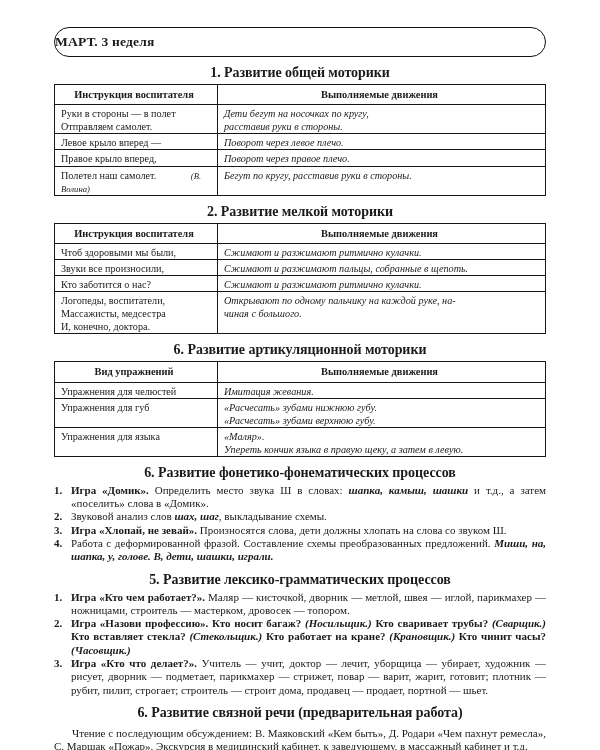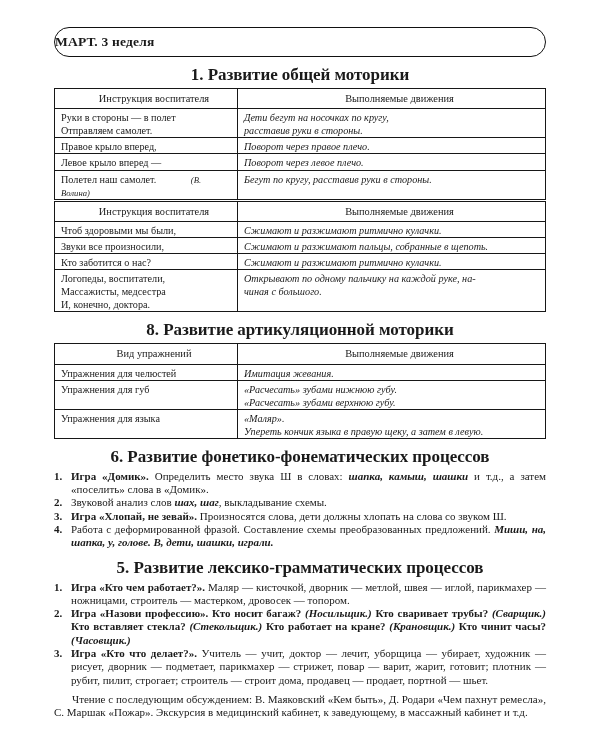--- a/index.html
+++ b/index.html
@@ -36,44 +36,44 @@
   .title-pill .title-text {
     font-weight: bold;
     font-size: 13.5px;
     letter-spacing: 0.2px;
   }
 
   
   .section-heading {
     text-align: center;
     font-weight: bold;
-    font-size: 17px;
+    font-size: 14px;
     margin: 8px 0 3px 0;
     letter-spacing: -0.05px;
   }
 
   
   table.grid {
     width: 100%;
     border-collapse: collapse;
     table-layout: fixed;
     margin-bottom: 1px;
   }
   table.grid td, table.grid th {
     border: 1px solid #171717;
     padding: 2px 5px 0 6px;
     vertical-align: top;
     font-size: 10.2px;
     line-height: 1.28;
   }
   table.grid th {
     text-align: center;
-    font-weight: normal;
+    font-weight: bold;
     font-size: 10.4px;
-    padding: 3px 4px 3px 20px;
+    padding: 3px 4px 3px 0;
   }
   table.grid td.col-left {
     font-weight: normal;
   }
   table.grid td.col-right {
     font-style: italic;
     font-weight: normal;
   }
   .colw-left { width: 158px; }
   .src {
@@ -156,42 +156,43 @@
               <span class="cellline">Руки в стороны — в полет</span>
               <span class="cellline">Отправляем самолет.</span>
             </td>
             <td class="col-right">
               <span class="cellline">Дети бегут на носочках по кругу,</span>
               <span class="cellline">расставив руки в стороны.</span>
             </td>
           </tr>
           <tr>
             <td class="col-left colw-left">
+              <span class="cellline">Левое крыло вперед —</span>
+            </td>
+            <td class="col-right">
+              <span class="cellline">Поворот через левое плечо.</span>
+            </td>
+          </tr>
+          <tr>
+            <td class="col-left colw-left">
               <span class="cellline">Правое крыло вперед,</span>
             </td>
             <td class="col-right">
               <span class="cellline">Поворот через правое плечо.</span>
-            </td>
-          </tr>
-          <tr>
-            <td class="col-left colw-left">
-              <span class="cellline">Левое крыло вперед —</span>
-            </td>
-            <td class="col-right">
-              <span class="cellline">Поворот через левое плечо.</span>
             </td>
           </tr>
           <tr>
             <td class="col-left colw-left"><span class="cellline" style="display: inline;">Полетел наш самолет.</span> <span class="src">(В. Волина)</span></td>
             <td class="col-right">
               <span class="cellline">Бегут по кругу, расставив руки в стороны.</span>
             </td>
           </tr>
         </tbody>
       </table>
+      <div class="section-heading">2. Развитие мелкой моторики</div>
       <table class="grid">
         <thead>
           <tr>
             <th class="colw-left">Инструкция воспитателя</th>
             <th>Выполняемые движения</th>
           </tr>
         </thead>
         <tbody>
           <tr>
             <td class="col-left colw-left">
@@ -223,21 +224,21 @@
               <span class="cellline">Массажисты, медсестра</span>
               <span class="cellline">И, конечно, доктора.</span>
             </td>
             <td class="col-right">
               <span class="cellline">Открывают по одному пальчику на каждой руке, на-</span>
               <span class="cellline">чиная с большого.</span>
             </td>
           </tr>
         </tbody>
       </table>
-      <div class="section-heading">8. Развитие артикуляционной моторики</div>
+      <div class="section-heading">6. Развитие артикуляционной моторики</div>
       <table class="grid">
         <thead>
           <tr>
             <th class="colw-left">Вид упражнений</th>
             <th>Выполняемые движения</th>
           </tr>
         </thead>
         <tbody>
           <tr>
             <td class="col-left colw-left">
@@ -273,17 +274,18 @@
         <li><span class="">Звуковой анализ слов </span><span class="i">шах, шаг</span><span class="">, выкладывание схемы.</span></li>
         <li><span class="b">Игра «Хлопай, не зевай».</span><span class=""> Произносятся слова, дети должны хлопать на слова со звуком Ш.</span></li>
         <li><span class="">Работа с деформированной фразой. Составление схемы преобразованных предложений. </span><span class="i">Миши, на, шапка, у, голове. В, дети, шашки, играли.</span></li>
       </ol>
       <div class="section-heading">5. Развитие лексико-грамматических процессов</div>
       <ol class="numlist">
         <li><span class="b">Игра «Кто чем работает?».</span><span class=""> Маляр — кисточкой, дворник — метлой, швея — иглой, парикмахер — ножницами, строитель — мастерком, дровосек — топором.</span></li>
         <li><span class="b">Игра «Назови профессию».</span><span class="b"> Кто носит багаж? </span><span class="i">(Носильщик.)</span><span class="b"> Кто сваривает трубы? </span><span class="i">(Сварщик.)</span><span class="b"> Кто вставляет стекла? </span><span class="i">(Стекольщик.)</span><span class="b"> Кто работает на кране? </span><span class="i">(Крановщик.)</span><span class="b"> Кто чинит часы? </span><span class="i">(Часовщик.)</span></li>
         <li><span class="b">Игра «Кто что делает?».</span><span class=""> Учитель — учит, доктор — лечит, уборщица — убирает, художник — рисует, дворник — подметает, парикмахер — стрижет, повар — варит, жарит, готовит; плотник — рубит, пилит, строгает; строитель — строит дома, продавец — продает, портной — шьет.</span></li>
       </ol>
+      <div class="section-heading">6. Развитие связной речи (предварительная работа)</div>
       <p class="body-par">Чтение с последующим обсуждением: В. Маяковский «Кем быть», Д. Родари «Чем пахнут ремесла», С. Маршак «Пожар». Экскурсия в медицинский кабинет, к заведующему, в массажный кабинет и т.д.</p>
     </div>
 
   <div class="page-number">8</div>
 </div>
 
 </body></html>

